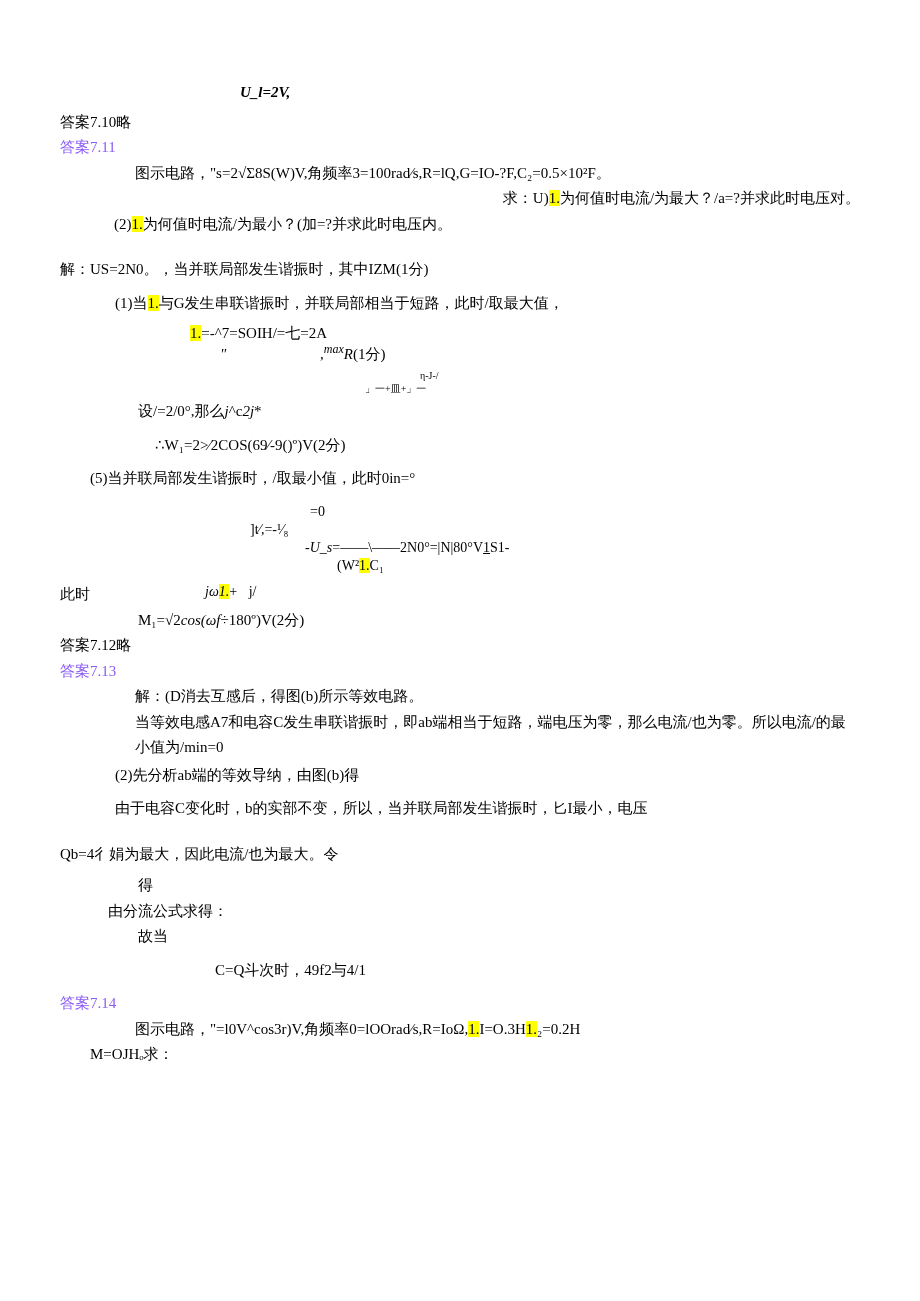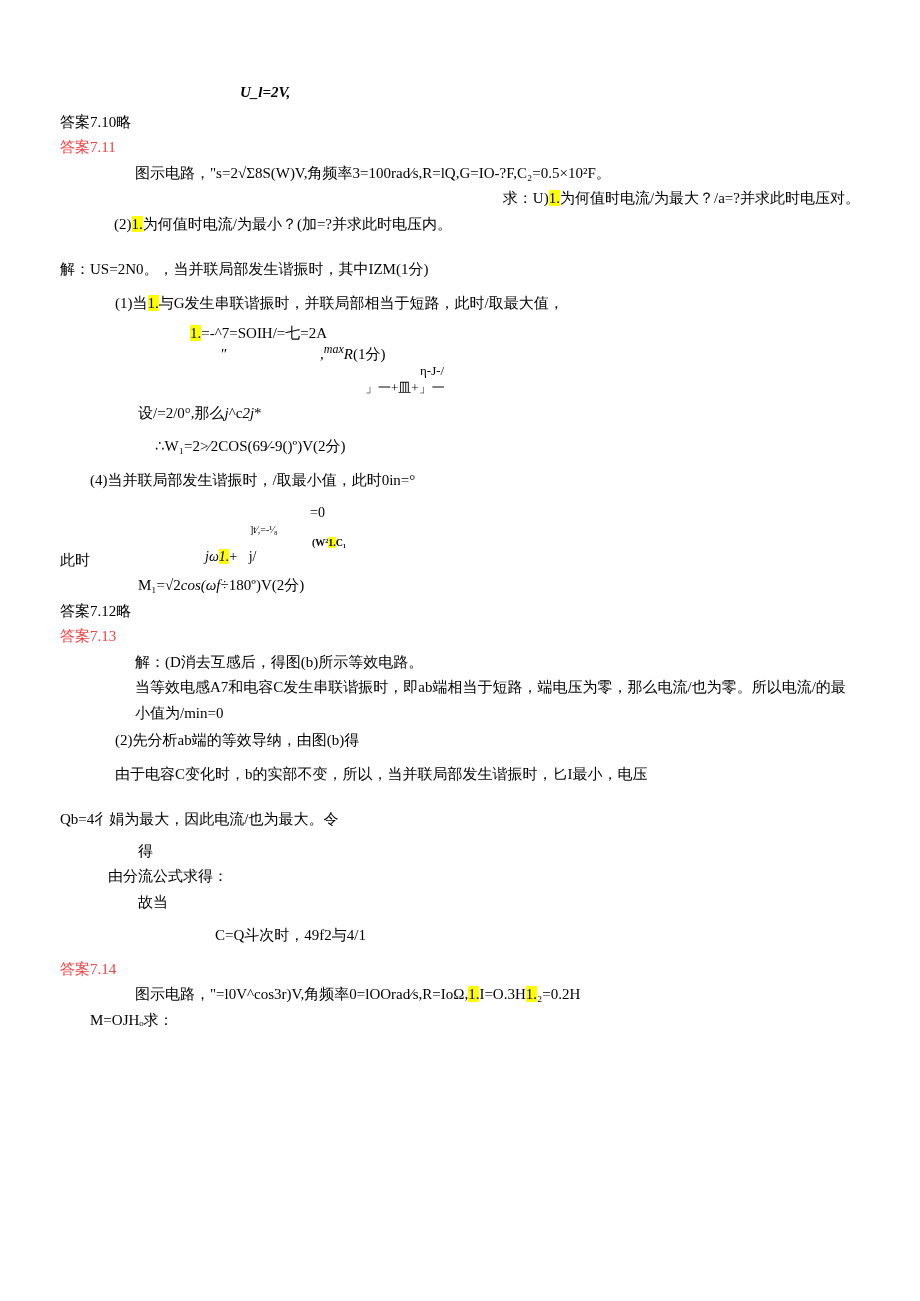--- a/index.html
+++ b/index.html
@@ -8,21 +8,21 @@
     line-height: 1.7;
     margin: 0;
     padding: 80px 60px 60px 60px;
     background: #fff;
     color: #000;
     width: 920px;
     box-sizing: border-box;
   }
   .italic { font-style: italic; }
   .bold { font-weight: bold; }
-  .red { color: #ef4444; }
+  .red { color: #8b5cf6; }
   .hl { background-color: #ffff00; }
   .indent1 { margin-left: 75px; }
   .big-gap { margin-top: 20px; }
 </style>
 </head>
 <body>
 
 <div style="margin-left:180px; font-family:serif;">
   <span class="italic bold">U_l=2V,</span>
 </div>
@@ -50,44 +50,47 @@
 <div style="margin-left:130px; margin-top:8px; line-height:1.2;">
   <div>
     <span class="hl">1.</span><span>=-^7=SOIH/=七=2A</span>
   </div>
   <div>
     <span style="margin-left:30px;" class="italic">"</span>
     <span style="margin-left:90px;">,<span class="italic" style="font-size:0.8em; vertical-align:super;">max</span><span class="italic">R</span>(1分)</span>
   </div>
 </div>
 
-<div style="margin-left:280px; line-height:1.3; font-size:13px;">
+<div style="margin-left:280px; margin-top:6px; line-height:1.3; font-size:10px;">
   <div style="margin-left:80px;">η-J-/</div>
   <div style="margin-left:25px;">」一+皿+」一</div>
 </div>
 
 <div style="margin-left:78px; margin-top:4px;">
   设/=2/0°,那么<span class="italic">j</span>^c<span class="italic">2j</span>*
 </div>
 
 <div style="margin-left:95px; margin-top:8px;">∴W₁=2&gt;⁄2COS(69⁄-9()º)V(2分)</div>
 
-<div style="margin-left:30px; margin-top:8px;">(4)当并联局部发生谐振时，/取最小值，此时0in=°</div>
+<div style="margin-left:30px; margin-top:8px;">(5)当并联局部发生谐振时，/取最小值，此时0in=°</div>
 
 <div style="margin-left:250px; margin-top:10px; line-height:1.4; font-size:14px;">
   <div>=0</div>
 </div>
-<div style="margin-left:190px; line-height:1.3; font-size:10px;">
+<div style="margin-left:190px; line-height:1.3; font-size:14px;">
   <div>]t⁄,=-¹⁄₈</div>
-  <div style="margin-left:62px;font-weight:bold;">
+  <div style="margin-left:55px;">
+    <span class="italic">-U_s</span>=——\——2N0°=|N|80°V<u>1</u>S1-
+  </div>
+  <div style="margin-left:87px;">
     <span>(W²</span><span class="hl">1.</span><span>C₁</span>
   </div>
 </div>
 
-<div style="display:flex; align-items:flex-start;">
+<div style="display:flex; align-items:flex-start;margin-top:8px;">
   <div style="margin-left:145px; line-height:1.2; font-size:14px;">
     <div>
       <span class="italic">jω</span><span class="hl italic">1.</span><span>+</span>
       <span style="margin-left:8px;">j/</span>
     </div>
   </div>
 </div>
 <div style="margin-top:-18px;">此时</div>
 
 <div style="margin-left:78px;">

